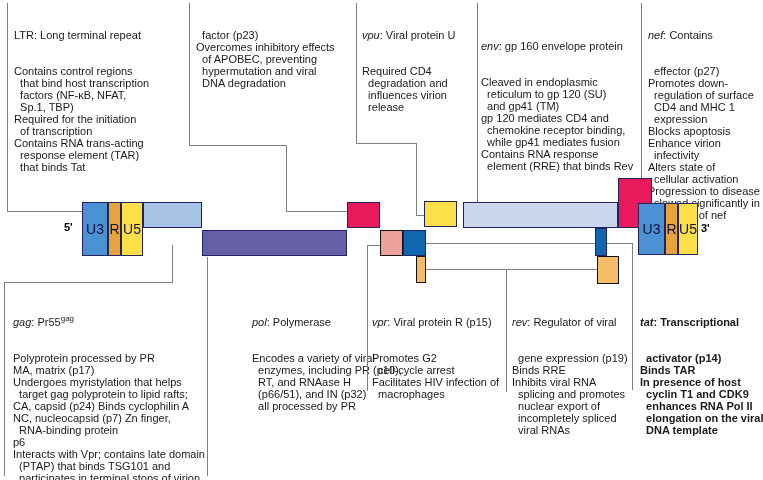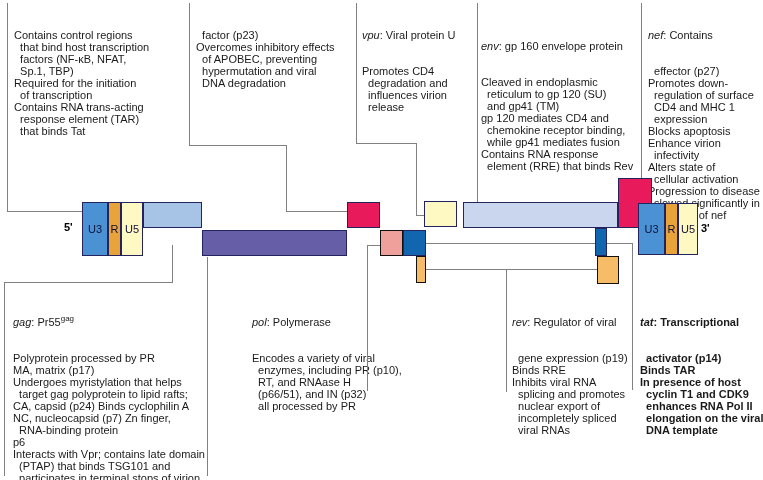--- a/index.html
+++ b/index.html
@@ -13,42 +13,43 @@
   .tb .lines{white-space:pre;}
   .gene-it{font-style:italic;}
   sup{font-size:8px;line-height:0;}
   
   .hl,.vl{position:absolute;background:#808080;}
   .hl{height:1px;}
   .vl{width:1px;}
   
   .seg{position:absolute;border:1px solid #23235f;box-sizing:border-box;
        display:flex;align-items:center;justify-content:center;
-       color:#10103a;font-size:11px;}
+       color:#10103a;font-size:14px;}
   .seg.dkb{border-color:#111;}
   .c-u3{background:#4b92d5;}
   .c-r{background:#e8a33a;}
-  .c-u5{background:#fef9c3;}
+  .c-u5{background:#fde047;}
   .c-gag{background:#a7c3e6;}
   .c-pol{background:#665fa7;}
   .c-red{background:#e91a5c;}
   .c-vpr{background:#f0a09b;}
   .c-tat{background:#1166af;}
   .c-rev{background:#f6bc68;}
   .c-env{background:#c9d6ee;}
   .prime{position:absolute;font-weight:bold;color:#000;font-size:11px;}
   .z2{z-index:2;}
   .z1{z-index:1;}
 </style>
 </head>
 <body>
 
 <div id="stage">
 
   <div class="tb" style="left:14px;top:5px;">
+    <div class="first"><span>LTR</span><span>: Long terminal repeat</span></div>
     <div class="lines">Contains control regions
   that bind host transcription
   factors (NF-κB, NFAT,
   Sp.1, TBP)
 Required for the initiation
   of transcription
 Contains RNA trans-acting
   response element (TAR)
   that binds Tat</div>
   </div>
@@ -56,21 +57,21 @@
   <div class="tb" style="left:196px;top:5px;">
     <div class="lines">  factor (p23)
 Overcomes inhibitory effects
   of APOBEC, preventing
   hypermutation and viral
   DNA degradation</div>
   </div>
 
   <div class="tb" style="left:362px;top:5px;">
     <div class="first"><span class="gene-it">vpu</span><span>: Viral protein U</span></div>
-    <div class="lines">Promotes CD4
+    <div class="lines">Required CD4
   degradation and
   influences virion
   release</div>
   </div>
 
   <div class="tb" style="left:481px;top:16px;">
     <div class="first"><span class="gene-it">env</span><span>: gp 160 envelope protein</span></div>
     <div class="lines">Cleaved in endoplasmic
   reticulum to gp 120 (SU)
   and gp41 (TM)
@@ -116,20 +117,27 @@
 
   <div class="tb" style="left:216px;top:292px;margin-left:36px;">
     <div class="first"><span class="gene-it">pol</span><span>: Polymerase</span></div>
     <div class="lines">Encodes a variety of viral
   enzymes, including PR (p10),
   RT, and RNAase H
   (p66/51), and IN (p32)
   all processed by PR</div>
   </div>
 
+  <div class="tb" style="left:372px;top:292px;">
+    <div class="first"><span class="gene-it">vpr</span><span>: Viral protein R (p15)</span></div>
+    <div class="lines">Promotes G2
+  cell-cycle arrest
+Facilitates HIV infection of
+  macrophages</div>
+  </div>
 
   <div class="tb" style="left:512px;top:292px;">
     <div class="first"><span class="gene-it">rev</span><span>: Regulator of viral</span></div>
     <div class="lines">  gene expression (p19)
 Binds RRE
 Inhibits viral RNA
   splicing and promotes
   nuclear export of
   incompletely spliced
   viral RNAs</div>

